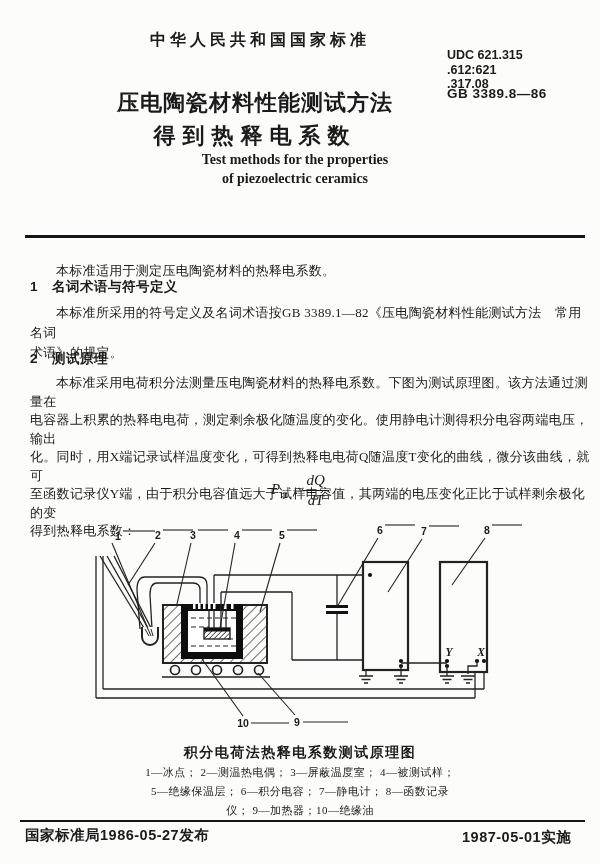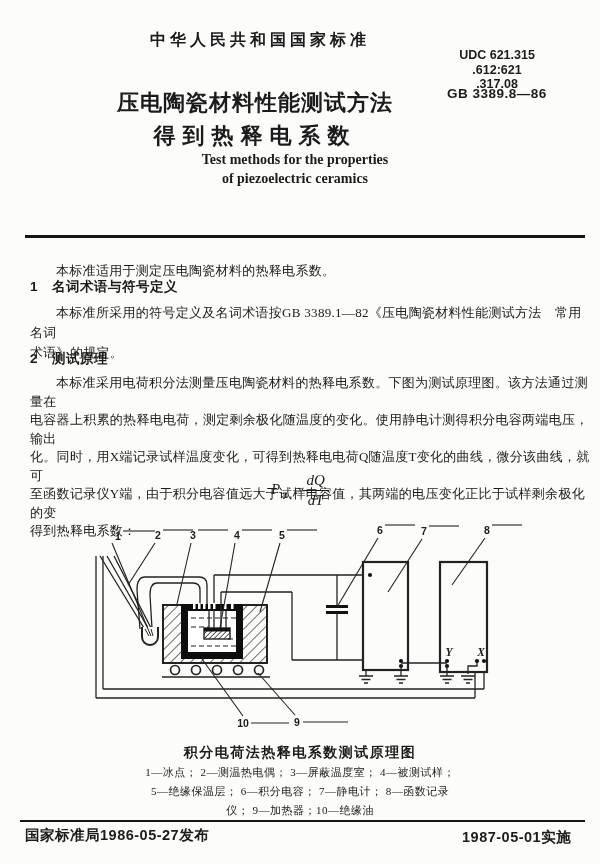--- a/index.html
+++ b/index.html
@@ -7,21 +7,21 @@
     width:600px;height:864px;position:relative;overflow:hidden;
     background:#fcfcfa;color:#1b1b1b;
     font-family:"Liberation Serif", serif;
   }
   .abs{position:absolute;}
   .cn{font-family:"Liberation Sans", sans-serif;}
   .std-label{left:150px;top:30px;width:300px;font-size:16px;font-weight:bold;
     letter-spacing:4px;white-space:nowrap;}
   .udc{left:447px;top:48px;width:100px;font-size:12.5px;font-weight:bold;
     font-family:"Liberation Sans", sans-serif;line-height:14.5px;}
-  .udc .r{text-align:center;}
+  .udc .r{text-align:left;}
   .std-no{left:447px;top:86px;width:140px;font-size:13.5px;font-weight:bold;
     font-family:"Liberation Sans", sans-serif;letter-spacing:.5px;}
   .title1{left:90px;top:88px;width:330px;text-align:center;font-size:22px;
     font-weight:bold;letter-spacing:1px;}
   .title2{left:90px;top:121px;width:330px;text-align:center;font-size:22px;
     font-weight:bold;letter-spacing:7px;}
   .entitle{left:130px;top:150px;width:330px;text-align:center;font-size:14px;
     font-weight:bold;line-height:19px;}
   .rule-top{left:25px;top:235px;width:560px;height:3px;background:#151515;}
   .body-text{font-size:13px;line-height:18.5px;letter-spacing:.3px;}

